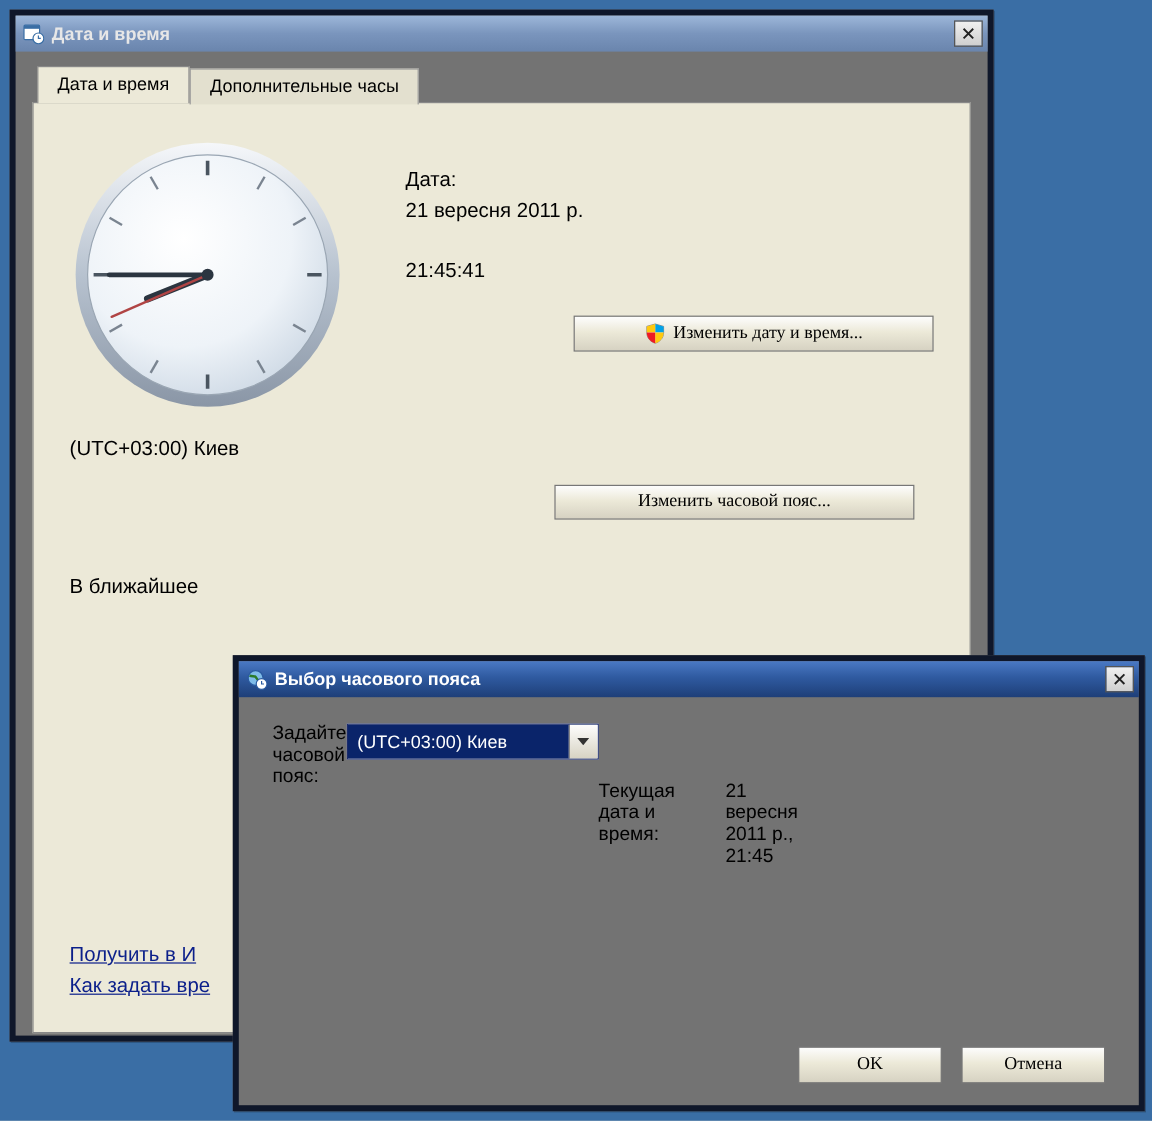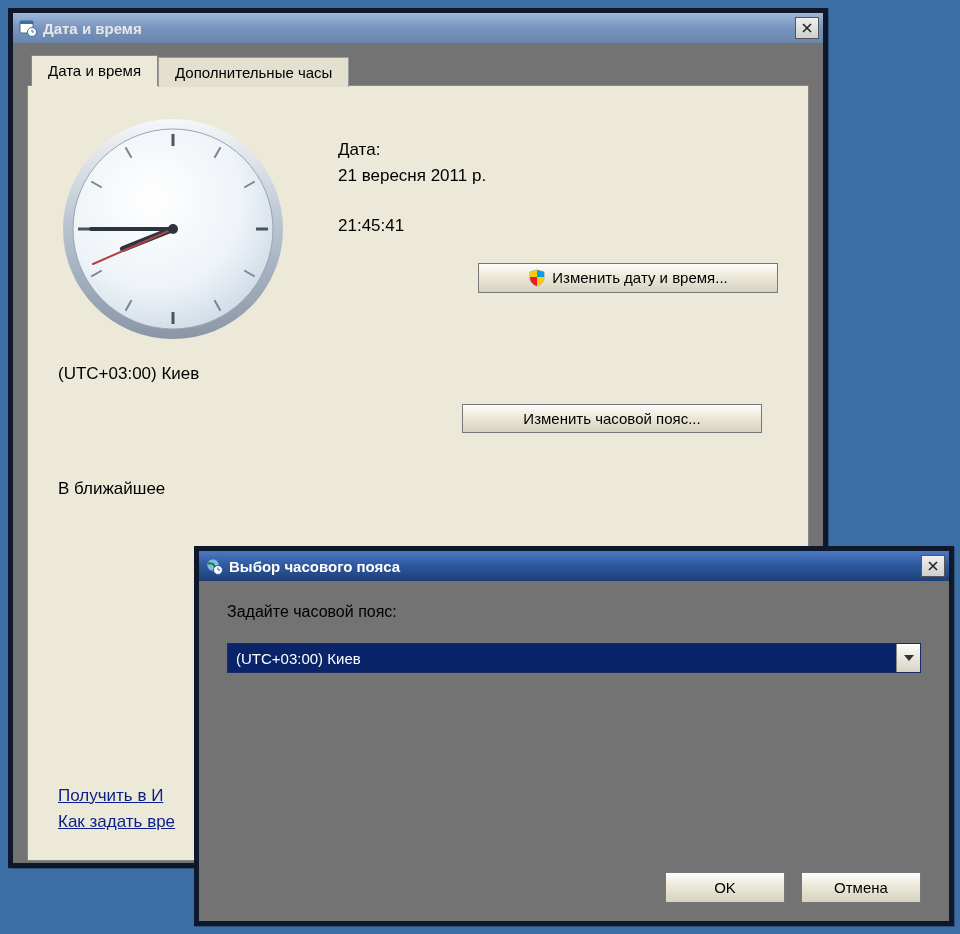--- a/index.html
+++ b/index.html
@@ -101,24 +101,24 @@
   .clock-wrap { width: 230px; height: 230px; position: relative; }
   .info-col { flex: 1; margin-top: 24px; font-size: 17px; line-height: 1.4; }
   .info-label { margin-bottom: 2px; }
   .info-value { margin-bottom: 26px; }
 
   .btn {
     background: linear-gradient(to bottom, #fdfdfd 0%, #ece9d8 45%, #d6d2c2 100%);
     border: 1px solid #777;
     padding: 5px 18px;
     font-size: 15px;
-    font-family: Liberation Sans, sans-serif;
+    font-family: Liberation Serif, serif;
     cursor: default;
     display: inline-flex;
-    align-items: flex-start;
+    align-items: flex-end;
     gap: 6px;
     min-width: 90px;
     justify-content: center;
   }
   .btn.wide { min-width: 300px; }
 
   .shield-icon {
     width: 18px; height: 18px;
     display: inline-flex; align-items: center; justify-content: center;
   }
@@ -168,21 +168,21 @@
   
   #win-tz {
     left: 194px; top: 546px;
     width: 760px; height: 380px;
     z-index: 10;
   }
   .tz-body {
     padding: 22px 28px 18px 28px;
     height: calc(100% - 30px);
     display: flex;
-    flex-direction: column;
+    flex-direction: row;
   }
   .tz-body .lbl {
     font-size: 16px;
     margin-bottom: 22px;
   }
   .combo {
     width: 100%;
     height: 30px;
     border: 1px solid #1a2a6b;
     background: #fff;
@@ -358,20 +358,24 @@
 
     <div class="combo">
       <div class="combo-selected">(UTC+03:00) Киев</div>
       <div class="combo-arrow">
         <svg viewBox="0 0 10 6">
             <path d="M0 0l5 6 5-6z" fill="#333"></path>
           </svg>
       </div>
     </div>
 
+    <div class="current-row">
+      <span>Текущая дата и время:</span>
+      <span>21 вересня 2011 р., 21:45</span>
+    </div>
 
     <div class="dlg-buttons">
       <button class="btn">
         <span>OK</span>
       </button>
       <button class="btn">
         <span>Отмена</span>
       </button>
     </div>
   </div>

